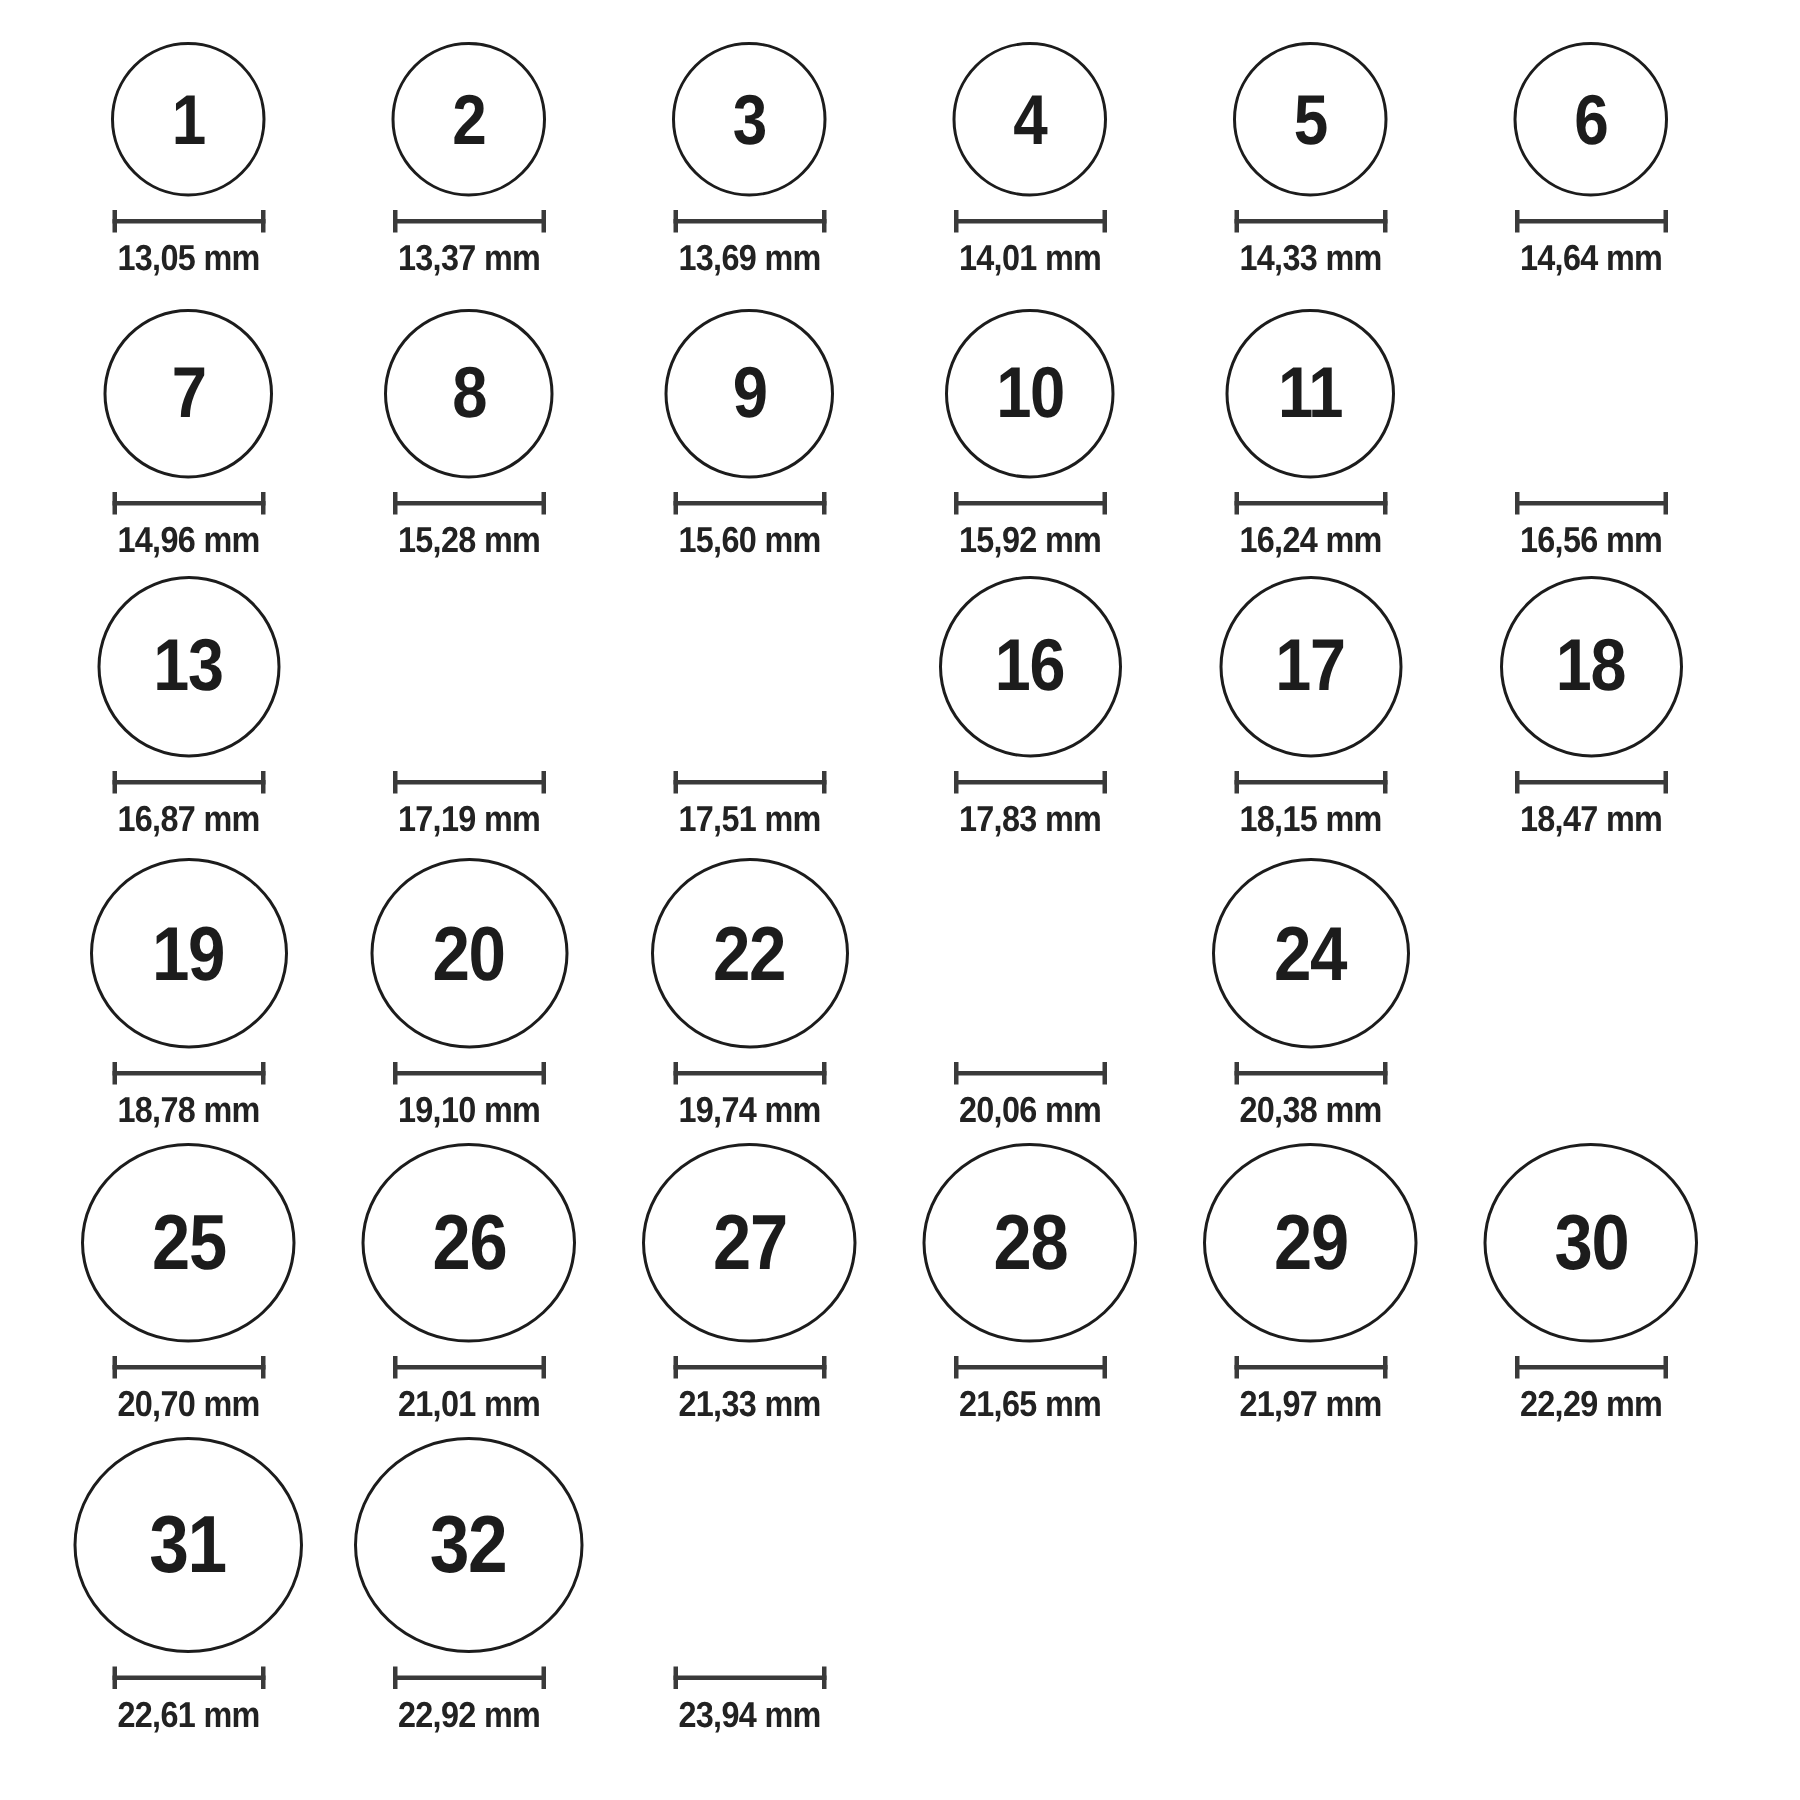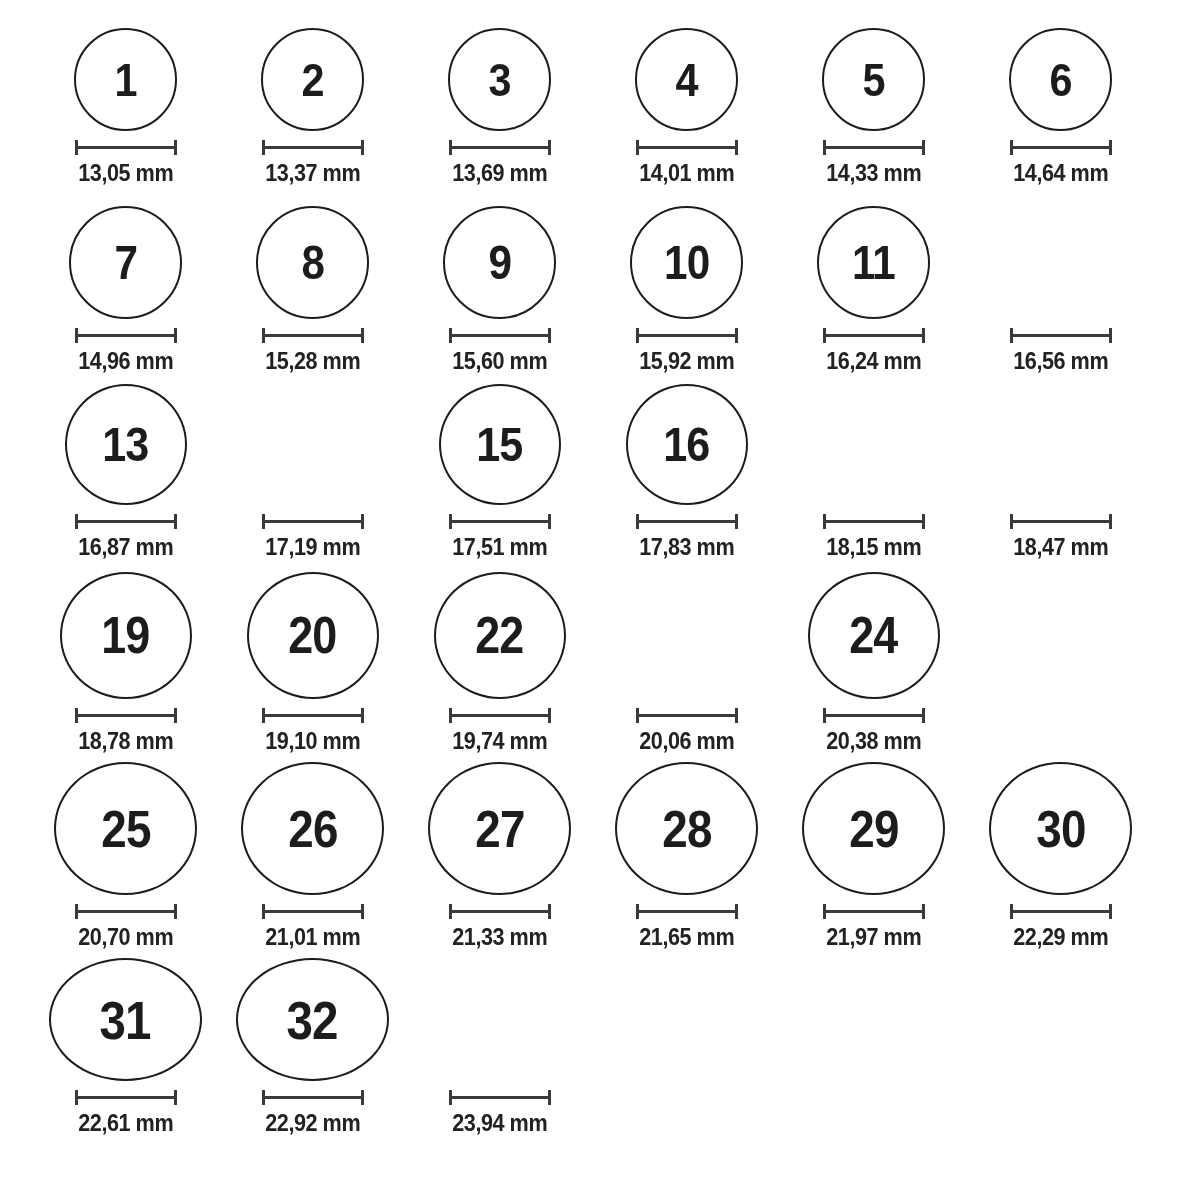--- a/index.html
+++ b/index.html
@@ -92,21 +92,21 @@
   .r2 .num { font-size: 48px; }
   .r3 { height: 188px; padding-bottom: 12px; }
   .r3 .circle { width: 122px; height: 122px; }
   .r3 .num { font-size: 49px; }
   .r4 { height: 190px; padding-bottom: 8px; }
   .r4 .circle { width: 132px; height: 132px; }
   .r4 .num { font-size: 51px; }
   .r5 { height: 196px; padding-bottom: 8px; }
   .r5 .circle { width: 143px; height: 143px; }
   .r5 .num { font-size: 52px; }
-  .r6 { height: 242px; padding-bottom: 64px; }
+  .r6 { height: 242px; padding-bottom: 43px; }
   .r6 .circle { width: 153px; height: 153px; }
   .r6 .num { font-size: 54px; }
 </style>
 </head>
 <body>
 
 <div id="chart">
     <div class="row r1">
       <div class="cell">
         <div class="circle">
@@ -254,50 +254,53 @@
       </div>
       <div class="cell">
         <div class="measure">
           <div class="tick-left"></div>
           <div class="bar"></div>
           <div class="tick-right"></div>
         </div>
         <div class="label">17,19 mm</div>
       </div>
       <div class="cell">
-        <div class="circle">
-          <span class="num">15</span>
-        </div>
         <div class="measure">
           <div class="tick-left"></div>
           <div class="bar"></div>
           <div class="tick-right"></div>
         </div>
         <div class="label">17,51 mm</div>
       </div>
       <div class="cell">
         <div class="circle">
           <span class="num">16</span>
         </div>
         <div class="measure">
           <div class="tick-left"></div>
           <div class="bar"></div>
           <div class="tick-right"></div>
         </div>
         <div class="label">17,83 mm</div>
       </div>
       <div class="cell">
+        <div class="circle">
+          <span class="num">17</span>
+        </div>
         <div class="measure">
           <div class="tick-left"></div>
           <div class="bar"></div>
           <div class="tick-right"></div>
         </div>
         <div class="label">18,15 mm</div>
       </div>
       <div class="cell">
+        <div class="circle">
+          <span class="num">18</span>
+        </div>
         <div class="measure">
           <div class="tick-left"></div>
           <div class="bar"></div>
           <div class="tick-right"></div>
         </div>
         <div class="label">18,47 mm</div>
       </div>
     </div>
     <div class="row r4">
       <div class="cell">

